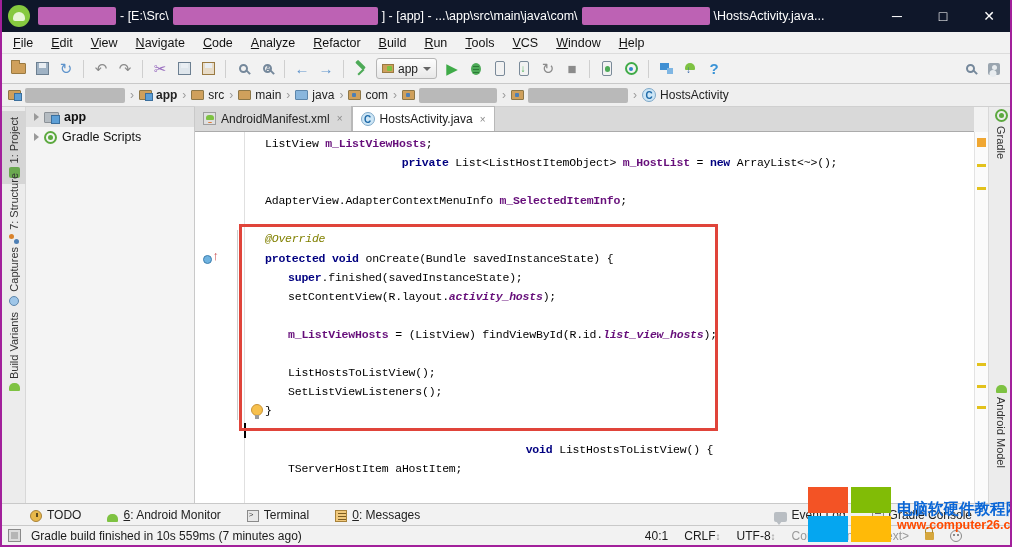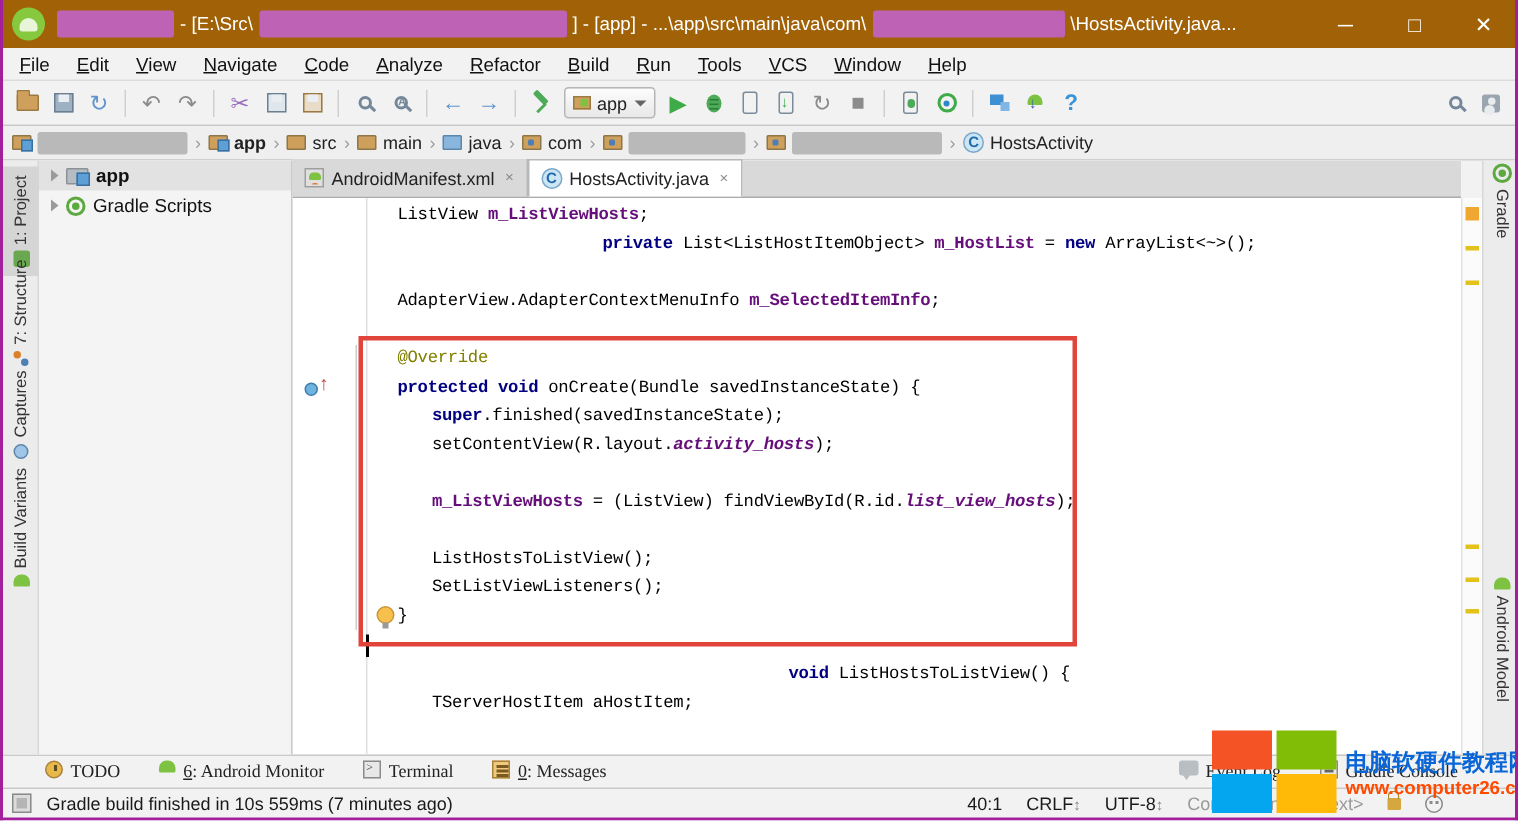--- a/index.html
+++ b/index.html
@@ -1,21 +1,21 @@
 <!DOCTYPE html>
 <html><head>
 <meta charset="utf-8">
 <style>
   * { margin:0; padding:0; box-sizing:border-box; }
   html,body { width:1012px; height:547px; overflow:hidden; }
   body { font-family:"Liberation Sans", sans-serif; position:relative; background:#f2f2f2; }
   .win-border { position:absolute; inset:0; border-left:2px solid #a2209b; border-right:2px solid #a2209b; border-bottom:2px solid #a2209b; pointer-events:none; z-index:30; }
 
   
-  .titlebar { position:absolute; left:0; top:0; width:1012px; height:32px; background:#a16207; display:flex; align-items:center; color:#fff; font-size:12.5px; }
+  .titlebar { position:absolute; left:0; top:0; width:1012px; height:32px; background:#0f172a; display:flex; align-items:center; color:#fff; font-size:12.5px; }
   .as-logo { width:22px; height:22px; margin:0 8px 0 8px; border-radius:50%; background:#86c93f; position:relative; flex:none; }
   .as-logo::after { content:""; position:absolute; left:5px; top:7px; width:12px; height:9px; border-radius:6px 6px 2px 2px; background:#e8f5d8; }
   .blurbox { height:18px; background:#bd62b4; border-radius:2px; flex:none; }
   .tb-text { white-space:nowrap; padding:0 4px; flex:none; }
   .win-controls { margin-left:auto; display:flex; height:32px; }
   .win-btn { width:46px; height:32px; display:flex; align-items:center; justify-content:center; font-size:14px; color:#fff; cursor:default; }
 
   
   .menubar { position:absolute; left:0; top:32px; width:1012px; height:22px; background:#f2f2f2; border-bottom:1px solid #dcdcdc; display:flex; align-items:center; padding-left:4px; }
   .menu-item { display:inline-block; padding:2px 9px; font-size:12.5px; color:#111; }
@@ -107,35 +107,35 @@
   .tab { height:25px; display:flex; align-items:center; gap:5px; padding:0 8px; font-size:12px; color:#222; border-right:1px solid #b8b8b8; background:#d9d9d9; }
   .tab.active { background:#fff; border-top:1px solid #b8b8b8; border-left:1px solid #b8b8b8; }
   .tab .x { color:#8a8a8a; font-size:10px; margin-left:2px; }
   .mani-ic { width:13px; height:13px; background:#e0e0e0; border:1px solid #9e9e9e; position:relative; flex:none; }
   .mani-ic::after { content:""; position:absolute; left:2px; top:2px; width:8px; height:5px; border-radius:3px 3px 1px 1px; background:#7ec242; box-shadow:0 5px 0 -2px #e07b39; }
   .codewrap { position:absolute; left:0; top:25px; right:0; bottom:0; overflow:hidden; font-family:"Liberation Mono","DejaVu Sans Mono",monospace; font-size:11.5px; letter-spacing:-0.2px; }
   .gutter { position:absolute; left:0; top:0; width:50px; bottom:0; background:#ffffff; border-right:1px solid #e0e0e0; }
   .codelines { position:absolute; left:50px; top:2px; right:0; }
   .cl { height:19.1px; line-height:19.1px; white-space:pre; }
   .cs-p { color:#000; } .cs-k { color:#000080; font-weight:bold; } .cs-f { color:#660e7a; font-weight:bold; }
-  .cs-a { color:#808000; } .cs-r { color:#660e7a; font-weight:bold; font-style:italic; }
+  .cs-a { color:#808000;font-style:italic; } .cs-r { color:#660e7a; font-weight:bold; font-style:italic; }
   .foldline { position:absolute; left:42px; top:98px; width:1px; height:190px; background:#cccccc; }
 
   .override-gut { position:absolute; left:8px; top:120px; width:18px; height:14px; }
   .override-gut .oc { position:absolute; left:0; top:3px; width:9px; height:9px; border-radius:50%; background:#6fb3e0; border:1px solid #3e7fae; }
   .override-gut .oa { position:absolute; left:9px; top:-3px; color:#c94f4f; font-size:13px; font-weight:bold; }
   .bulb { position:absolute; left:56px; top:272px; width:12px; height:12px; border-radius:50%; background:#f7c04c; border:1px solid #c9943a; }
   .bulb::after { content:""; position:absolute; left:3px; bottom:-4px; width:4px; height:4px; background:#9a9a9a; }
   .caret { position:absolute; left:49px; top:291px; width:2px; height:15px; background:#000; }
 
   .redbox { position:absolute; left:239px; top:224px; width:479px; height:207px; border:3px solid #e0443a; z-index:10; background:transparent; }
 
   
   .twbar { position:absolute; left:0; top:503px; width:1012px; height:22px; background:#f2f2f2; border-top:1px solid #c9c9c9; display:flex; align-items:center; font-size:12px; color:#222; padding:0 10px 0 30px; }
-  .twitem { display:flex; align-items:flex-start; gap:5px; margin-right:26px;font-family:Liberation Serif, serif; }
+  .twitem { display:flex; align-items:flex-end; gap:5px; margin-right:26px; }
   .twitem .u { text-decoration:underline; }
   .todo-ic { width:12px; height:12px; border-radius:50%; background:#e8b84b; border:1px solid #a8823a; position:relative; }
   .todo-ic::after { content:""; position:absolute; left:5px; top:2px; width:1.5px; height:4px; background:#5d4a1e; }
   .term-ic { width:12px; height:12px; background:#e8e8e8; border:1px solid #8a8a8a; position:relative; }
   .term-ic::after { content:">"; position:absolute; left:1px; top:-1px; font-size:8px; color:#444; }
   .msg-ic { width:12px; height:12px; background:#f1c97c; border:1px solid #a8823a; position:relative; }
   .msg-ic::after { content:""; position:absolute; left:2px; top:2px; width:8px; height:1.5px; background:#7a5c22; box-shadow:0 3px 0 #7a5c22, 0 6px 0 #7a5c22; }
   .bubble-ic { width:13px; height:10px; background:#b9bec3; border-radius:2px; position:relative; }
   .bubble-ic::after { content:""; position:absolute; left:2px; bottom:-3px; border-left:3px solid transparent; border-right:3px solid transparent; border-top:4px solid #b9bec3; }
   .gcon-ic { width:12px; height:12px; background:#e8e8e8; border:1px solid #8a8a8a; position:relative; }

